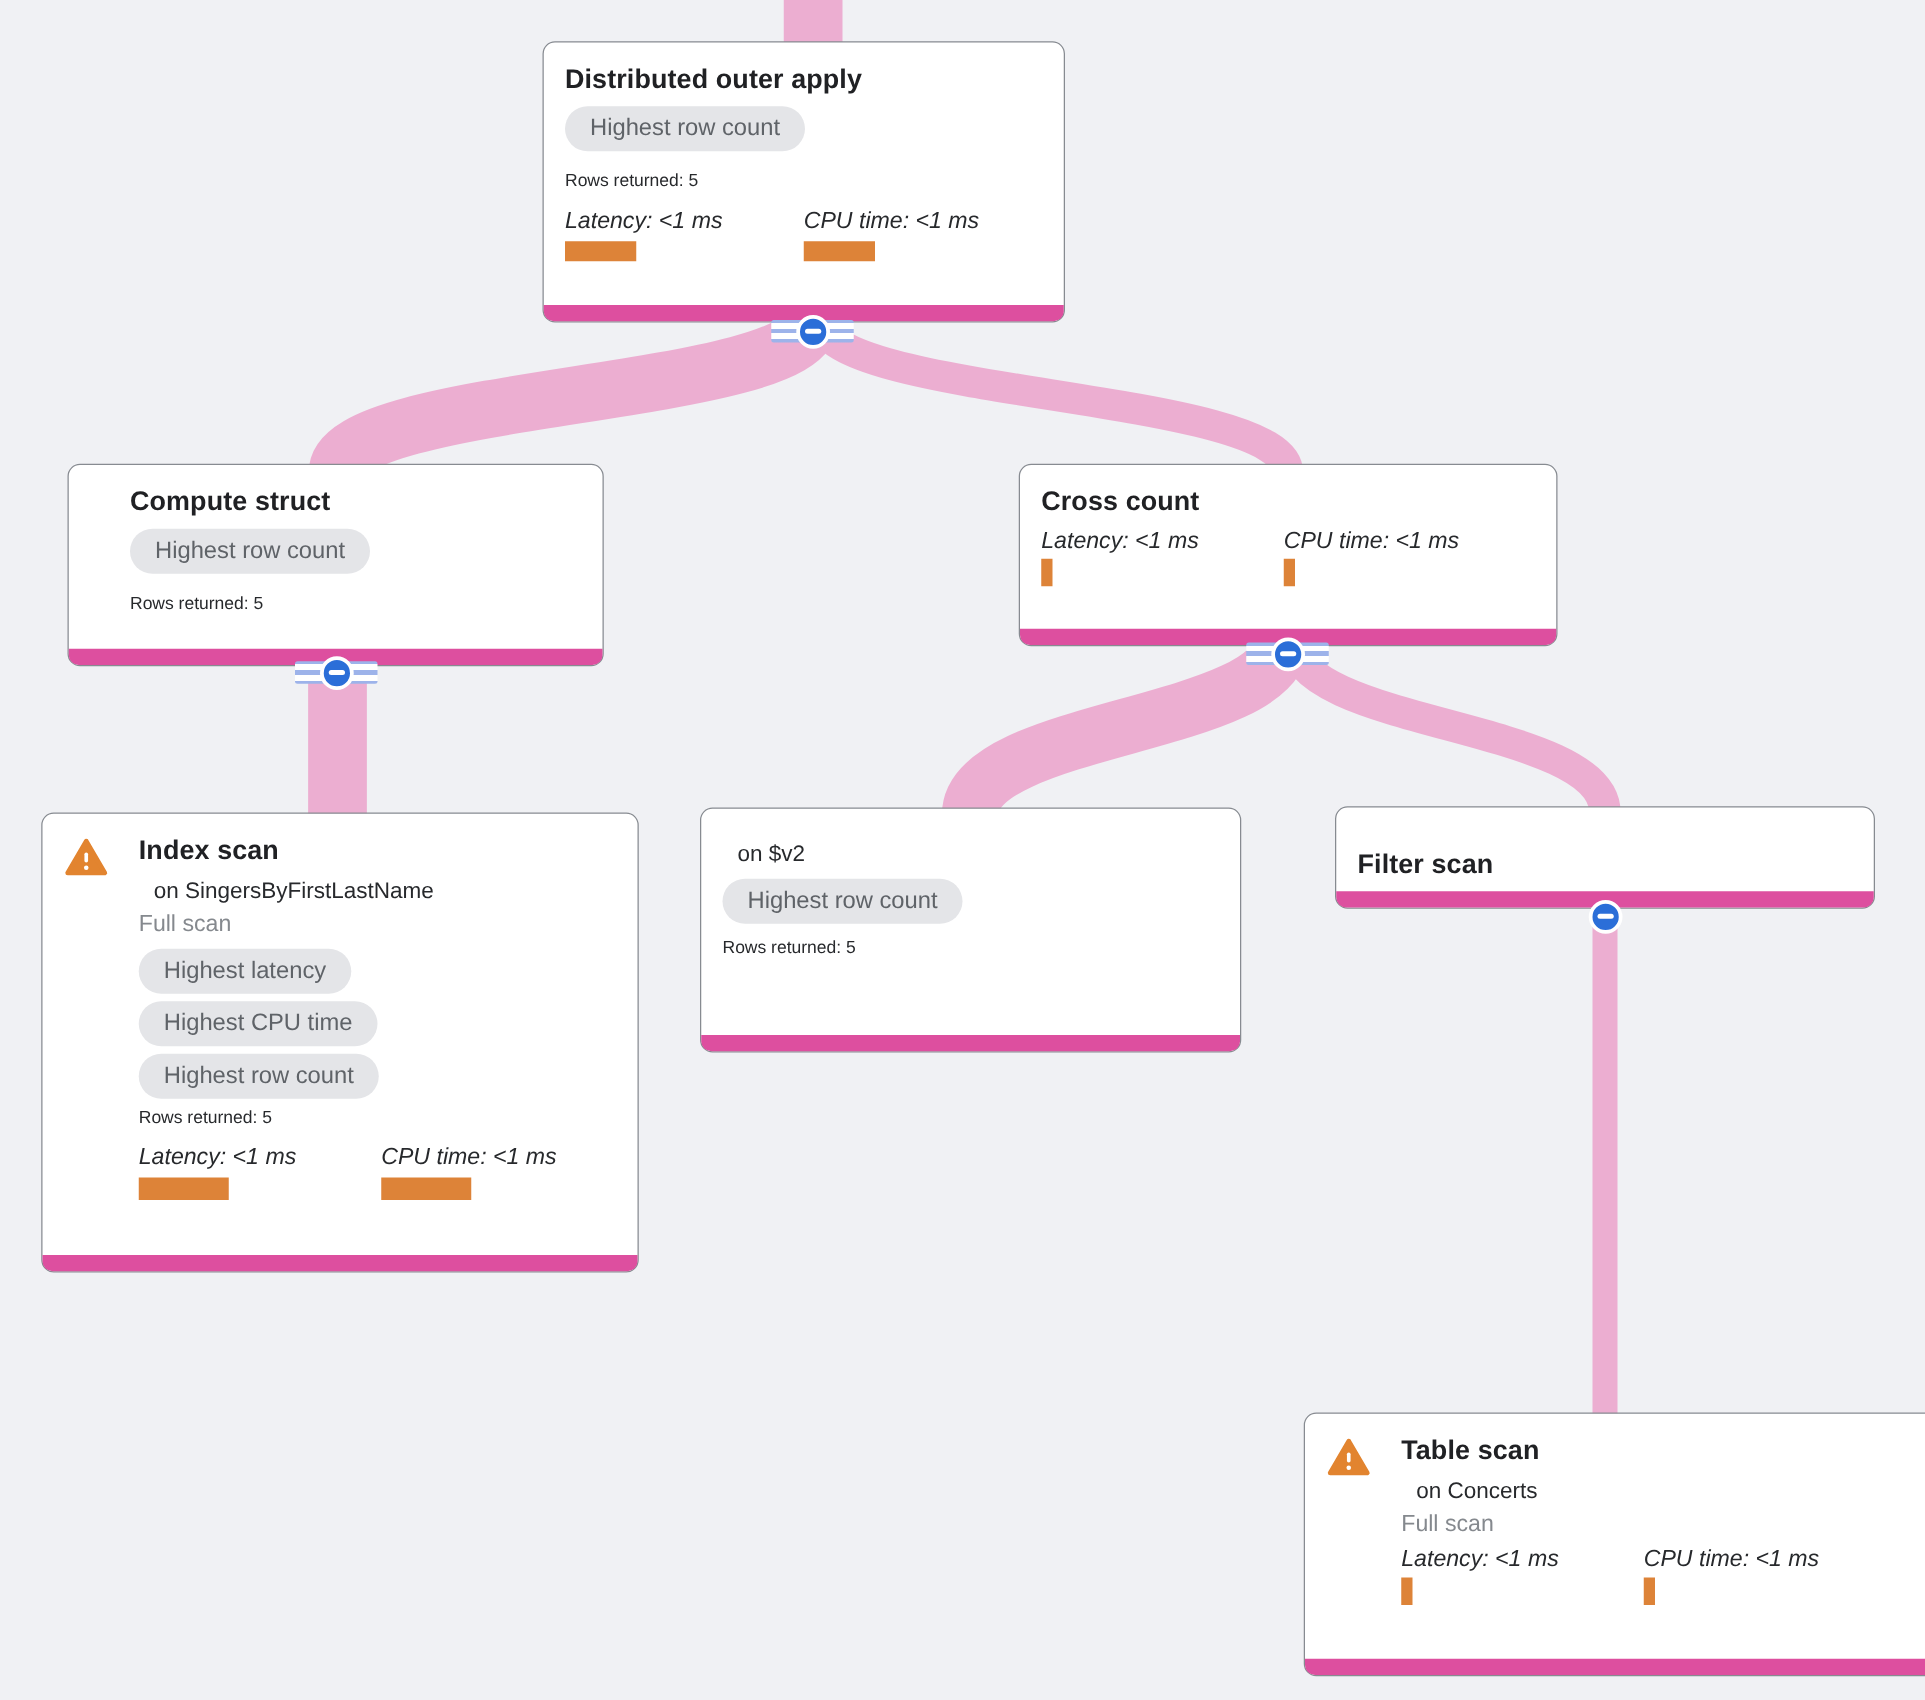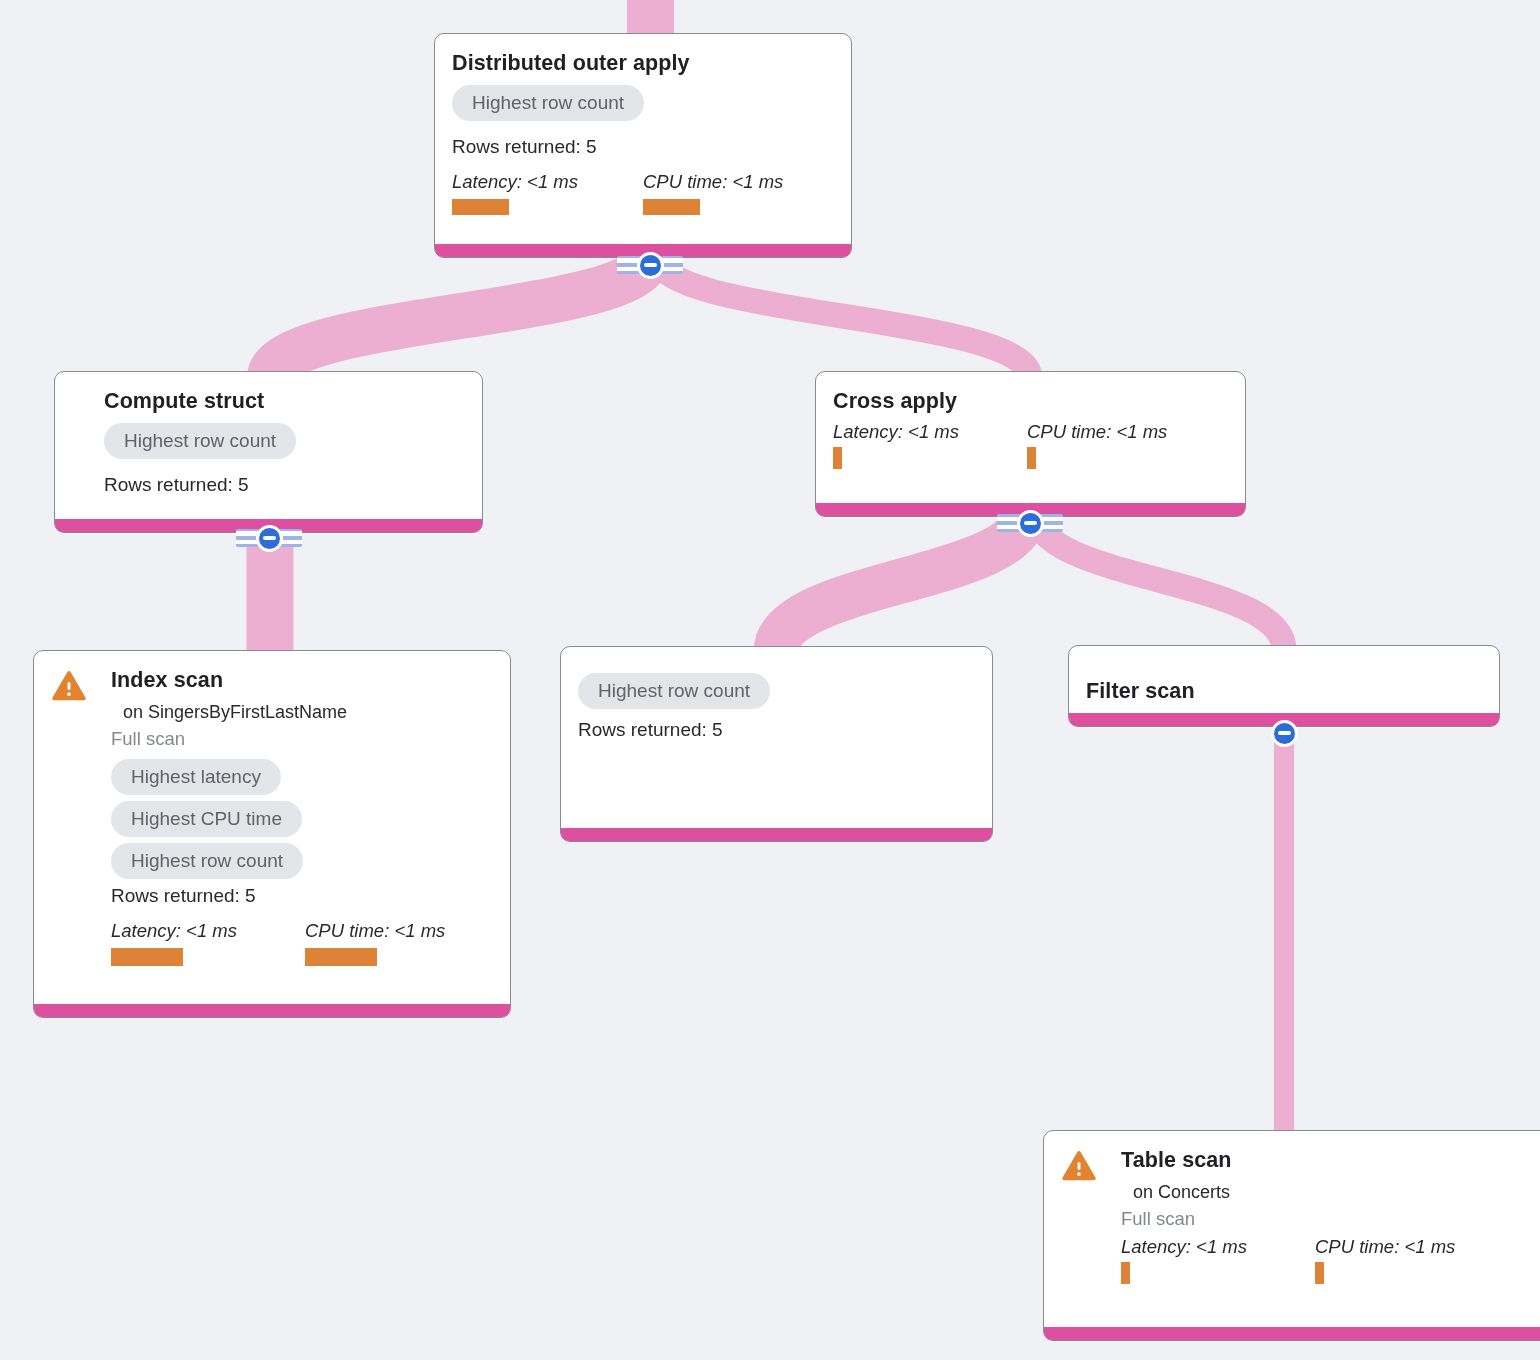--- a/index.html
+++ b/index.html
@@ -55,21 +55,21 @@
     background: var(--badge-bg);
     color: var(--badge-text);
     font-size: 19px;
     line-height: 36px;
     height: 36px;
     padding: 0 20px;
     border-radius: 19px;
     margin-bottom: 6px;
   }
   .badge-list .badge { display: table; }
-  .rows { font-size: 19px; color: var(--body-text); margin-top: 9px; }
+  .rows { font-size: 14px; color: var(--body-text); margin-top: 9px; }
   .metrics { display: flex; margin-top: 13px; }
   .metric { width: 194px; font-style: italic; }
   .metric-label { font-size: 18.5px; color: var(--body-text); }
   .bar { background: var(--metric-orange); margin-top: 6px; }
   .bar.wide  { width: 57px; height: 16px; }
   .bar.wider { width: 72px; height: 18px; }
   .bar.tiny  { width: 9px;  height: 22px; margin-top: 4px; }
 
   .collapse {
     position: absolute; z-index: 3;
@@ -147,21 +147,21 @@
     <div class="badges">
       <span class="badge">Highest row count</span>
     </div>
     <div class="rows">Rows returned: 5</div>
   </div>
   <div class="footer"></div>
 </div>
 
 <div class="card" id="node-2">
   <div class="card-body">
-    <div class="title">Cross apply</div>
+    <div class="title">Cross count</div>
     <div class="metrics" style="margin-top:7px">
       <div class="metric">
         <div class="metric-label">Latency: &lt;1 ms</div>
         <div class="bar tiny"></div>
       </div>
       <div class="metric">
         <div class="metric-label">CPU time: &lt;1 ms</div>
         <div class="bar tiny"></div>
       </div>
     </div>
@@ -200,20 +200,21 @@
           <div class="bar wider"></div>
         </div>
       </div>
     </div>
   </div>
   <div class="footer"></div>
 </div>
 
 <div class="card" id="node-4">
   <div class="card-body">
+    <div class="subtitle">on $v2</div>
     <div class="badges">
       <span class="badge">Highest row count</span>
     </div>
     <div class="rows" style="margin-top:4px">Rows returned: 5</div>
   </div>
   <div class="footer"></div>
 </div>
 
 <div class="card" id="node-5">
   <div class="card-body" style="padding-top:33px">

